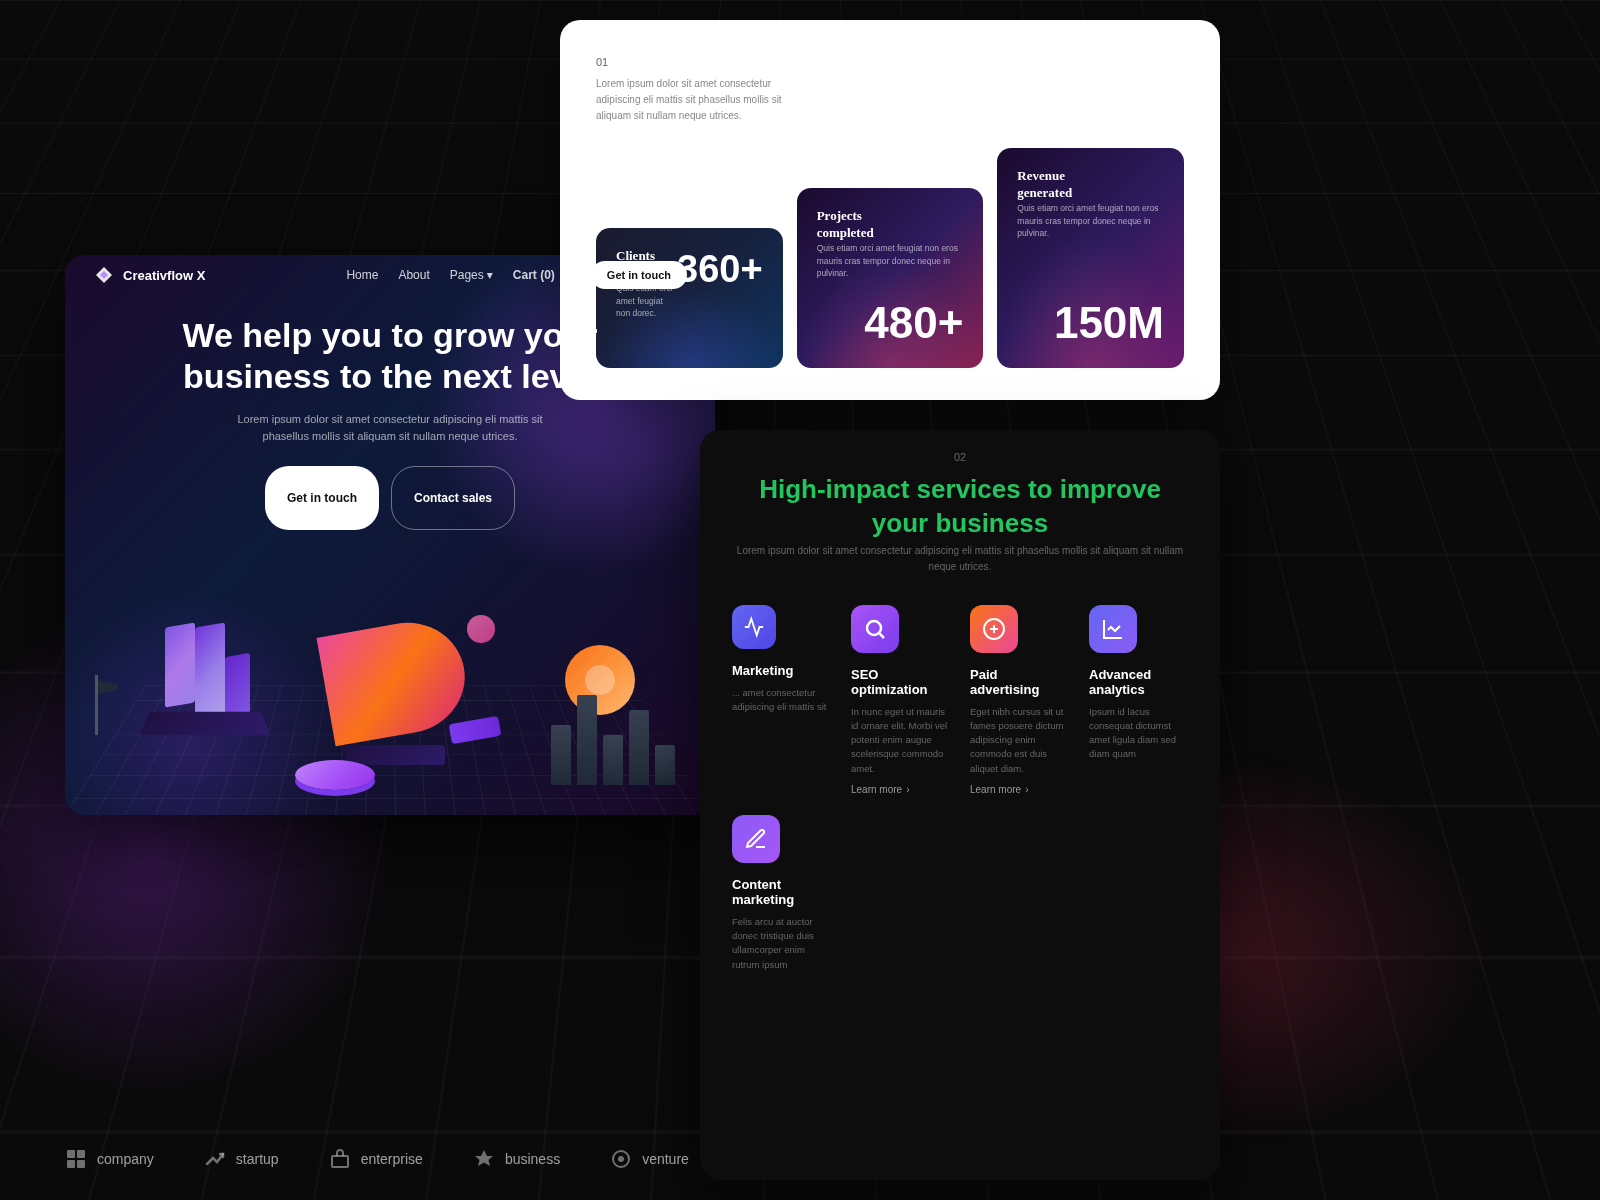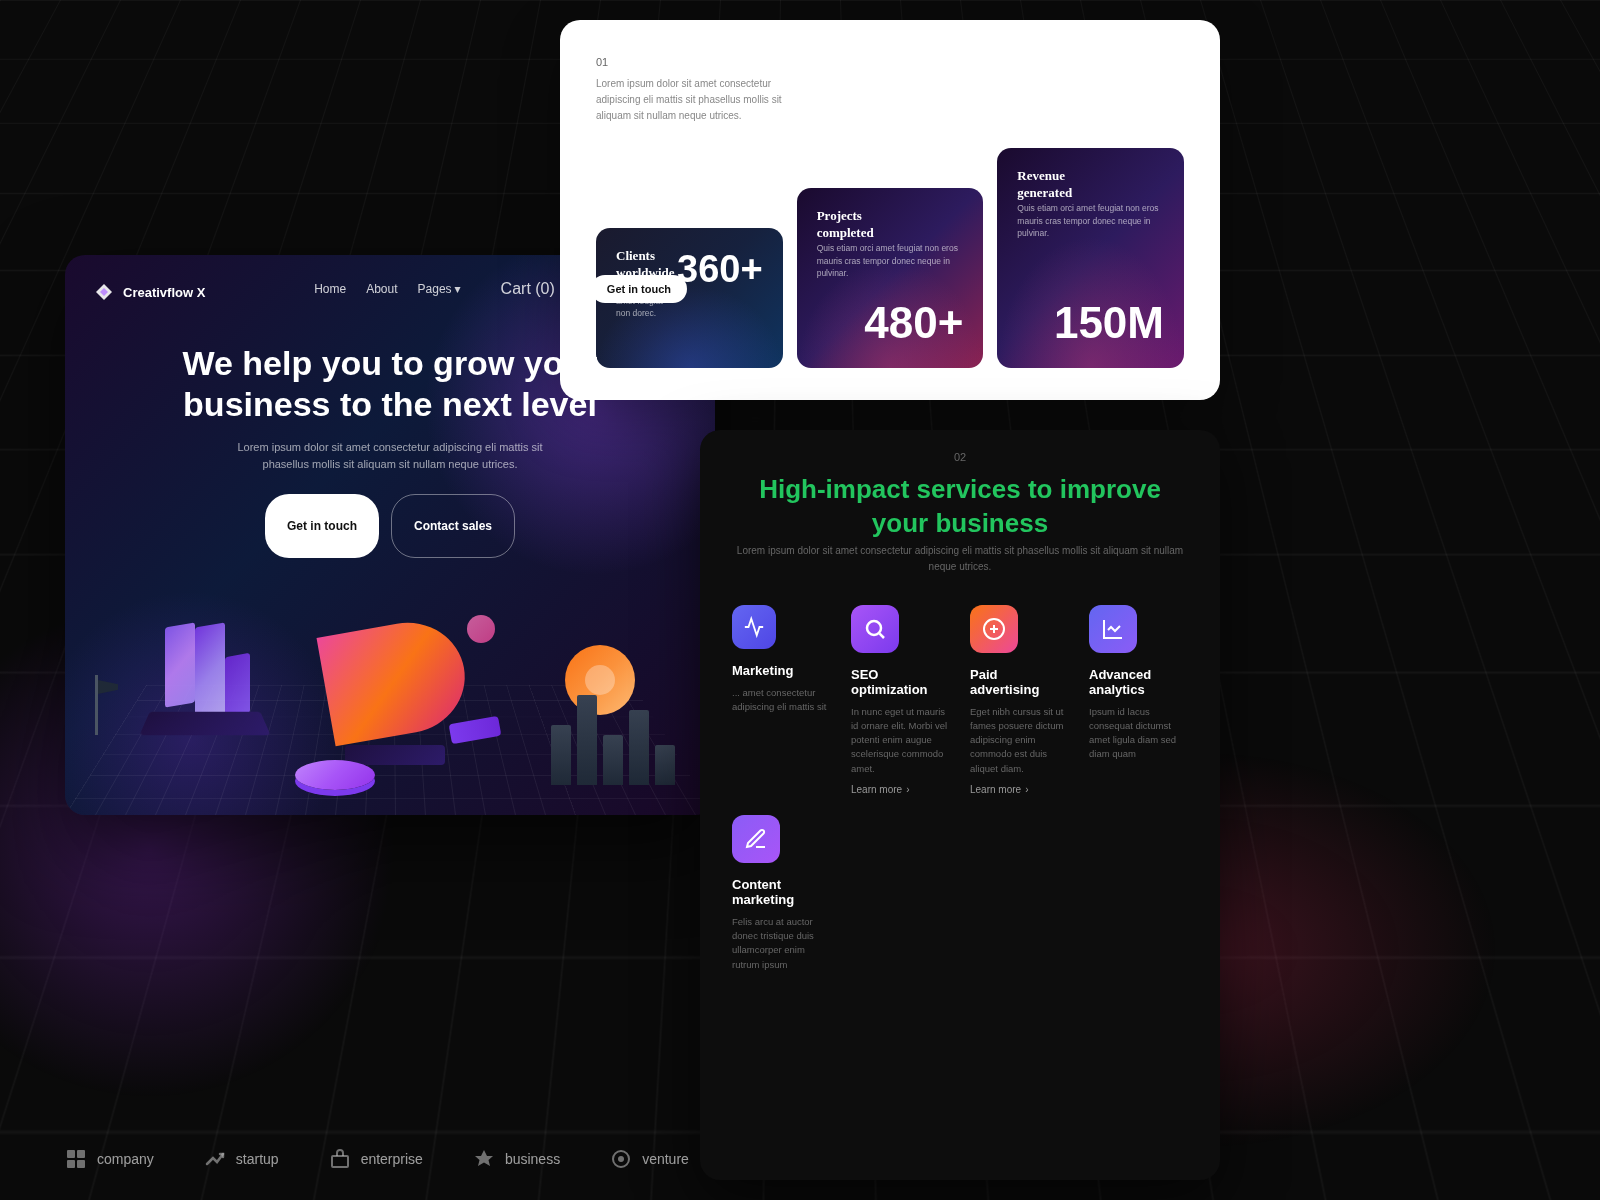--- a/index.html
+++ b/index.html
@@ -75,22 +75,22 @@
       height: 350px;
       background: radial-gradient(ellipse, rgba(80,40,160,0.4) 0%, transparent 60%);
       border-radius: 50%;
     }
 
     
     .hero-nav {
       position: relative;
       z-index: 10;
       display: flex;
-      align-items: flex-end;
-      padding: 20px 28px;
+      align-items: center;
+      padding: 6px 28px;
       gap: 0;
     }
     .hero-logo {
       display: flex;
       align-items: center;
       gap: 8px;
       flex: 1;
     }
     .hero-logo-icon {
       width: 22px;
@@ -115,22 +115,23 @@
       font-weight: 500;
       cursor: pointer;
     }
     .hero-nav-link.pages {
       display: flex;
       align-items: center;
       gap: 3px;
     }
     .hero-nav-cart {
       color: rgba(255,255,255,0.8);
-      font-size: 16px;
-      margin-left: 20px;
+      font-size: 12px;
+      margin-left: 0;
+      font-weight: bold;
     }
     .hero-nav-btn {
       margin-left: 16px;
       background: white;
       color: #111;
       border: none;
       padding: 8px 16px;
       border-radius: 20px;
       font-size: 11px;
       font-weight: 600;

